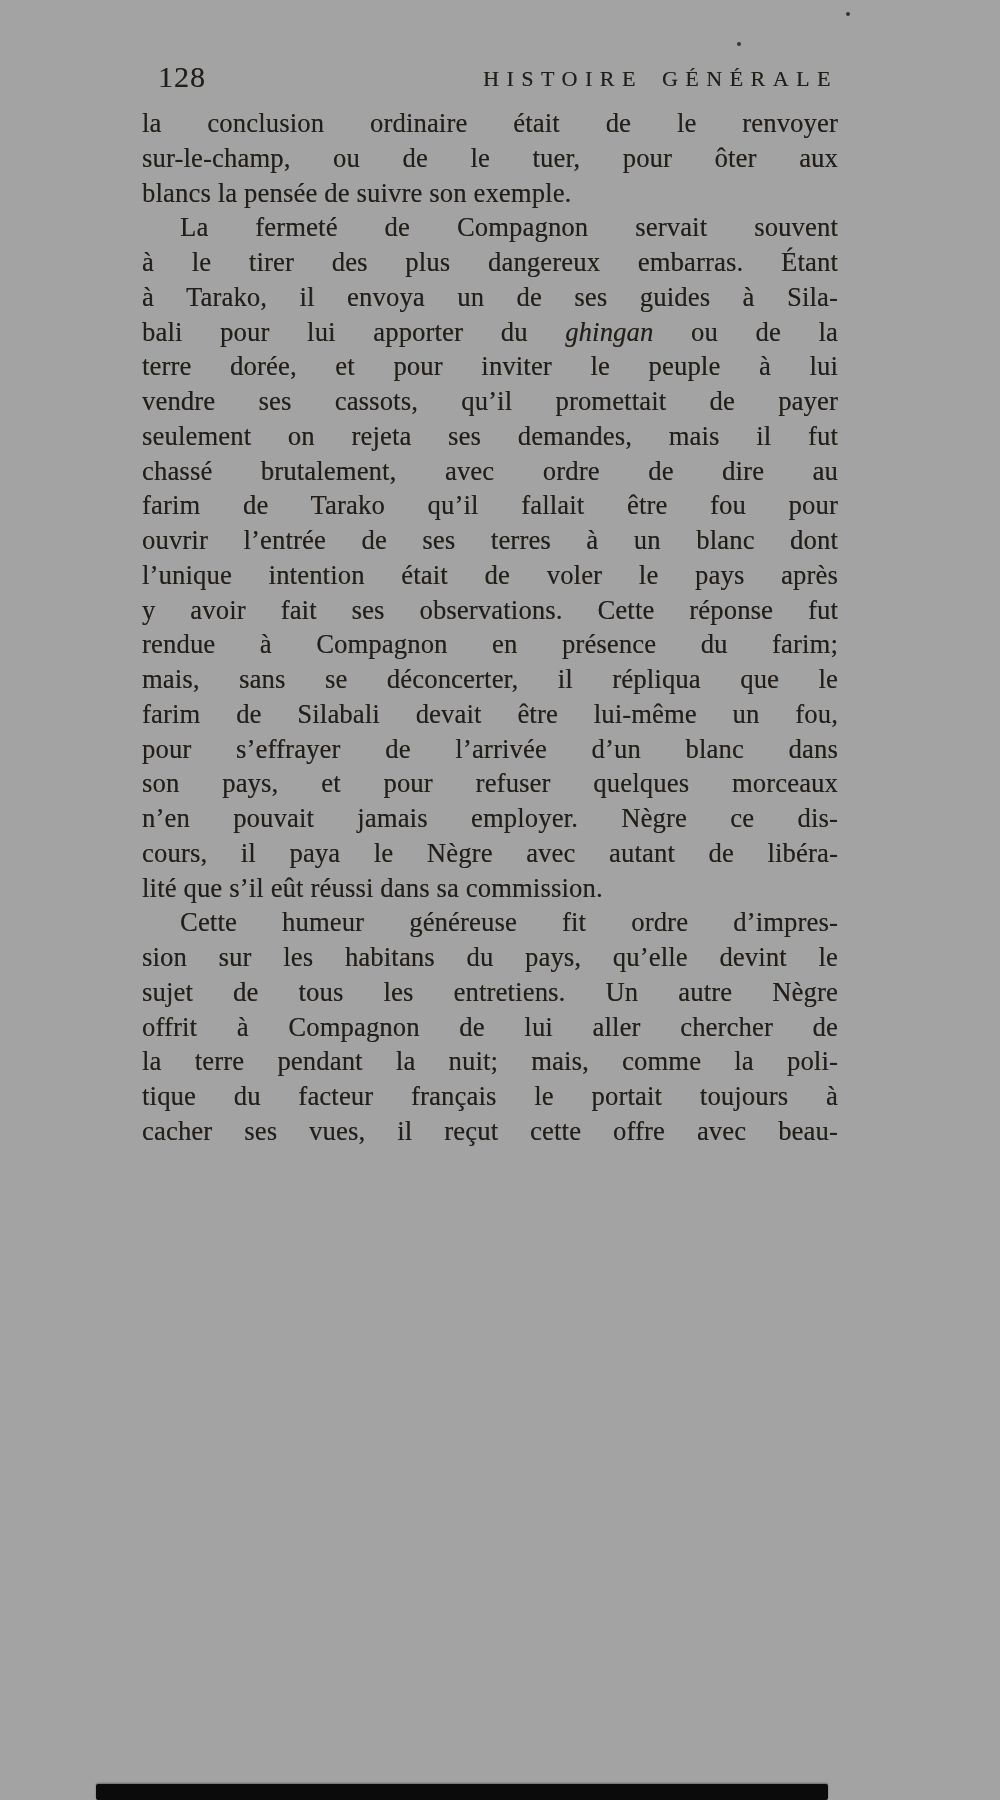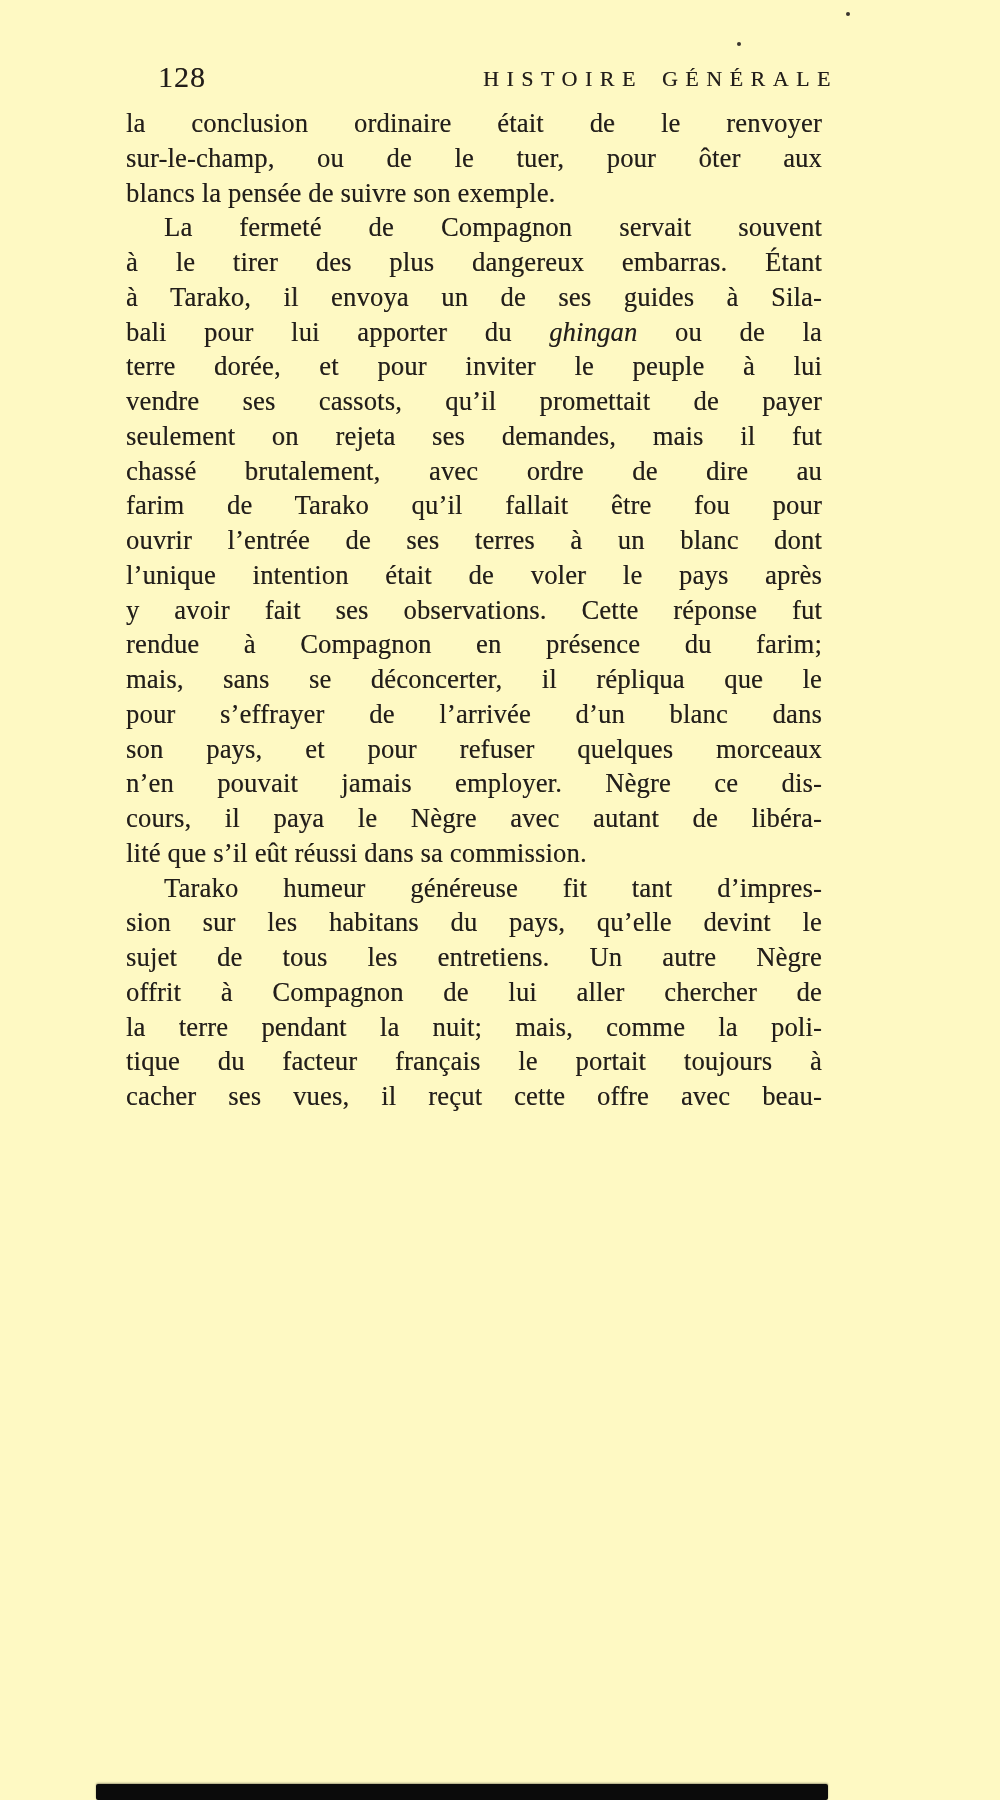--- a/index.html
+++ b/index.html
@@ -4,21 +4,21 @@
 <style>
   html, body {
     margin: 0;
     padding: 0;
     background: #e8e6e0;
   }
   .page {
     position: relative;
     width: 1000px;
     height: 1800px;
-    background: #fef9c3;
+    background: #a3a3a3;
     overflow: hidden;
     font-family: "Liberation Serif", "DejaVu Serif", serif;
     color: #221e1a;
     text-shadow: 0.3px 0 0 rgba(34,30,26,0.55);
   }
   .header {
     position: absolute;
     top: 58px;
     left: 142px;
     width: 696px;
@@ -35,21 +35,21 @@
     display: block;
     text-align: right;
     padding-top: 8px;
     font-size: 22px;
     letter-spacing: 7.5px;
     word-spacing: 6px;
   }
   .text-block {
     position: absolute;
     top: 106px;
-    left: 126px;
+    left: 142px;
     width: 696px;
   }
   .line {
     line-height: 34.75px;
     height: 34.75px;
     font-size: 26.5px;
     letter-spacing: 0.2px;
     text-align: justify;
     text-align-last: justify;
     white-space: normal;
@@ -113,26 +113,27 @@
       <div class="line"><span>terre dorée, et pour inviter le peuple à lui</span></div>
       <div class="line"><span>vendre ses cassots, qu’il promettait de payer</span></div>
       <div class="line"><span>seulement on rejeta ses demandes, mais il fut</span></div>
       <div class="line"><span>chassé brutalement, avec ordre de dire au</span></div>
       <div class="line"><span>farim de Tarako qu’il fallait être fou pour</span></div>
       <div class="line"><span>ouvrir l’entrée de ses terres à un blanc dont</span></div>
       <div class="line"><span>l’unique intention était de voler le pays après</span></div>
       <div class="line"><span>y avoir fait ses observations. Cette réponse fut</span></div>
       <div class="line"><span>rendue à Compagnon en présence du farim;</span></div>
       <div class="line"><span>mais, sans se déconcerter, il répliqua que le</span></div>
+      <div class="line"><span>farim de Silabali devait être lui-même un fou,</span></div>
       <div class="line"><span>pour s’effrayer de l’arrivée d’un blanc dans</span></div>
       <div class="line"><span>son pays, et pour refuser quelques morceaux</span></div>
       <div class="line"><span>n’en pouvait jamais employer. Nègre ce dis-</span></div>
       <div class="line"><span>cours, il paya le Nègre avec autant de libéra-</span></div>
       <div class="line end"><span>lité que s’il eût réussi dans sa commission.</span></div>
-      <div class="line indent"><span>Tarako humeur généreuse fit tant d’impres-</span></div>
+      <div class="line indent"><span>Cette humeur généreuse fit ordre d’impres-</span></div>
       <div class="line"><span>sion sur les habitans du pays, qu’elle devint le</span></div>
       <div class="line"><span>sujet de tous les entretiens. Un autre Nègre</span></div>
       <div class="line"><span>offrit à Compagnon de lui aller chercher de</span></div>
       <div class="line"><span>la terre pendant la nuit; mais, comme la poli-</span></div>
       <div class="line"><span>tique du facteur français le portait toujours à</span></div>
       <div class="line"><span>cacher ses vues, il reçut cette offre avec beau-</span></div>
     </div>
 
   <div class="speck-1"></div>
   <div class="speck-2"></div>

